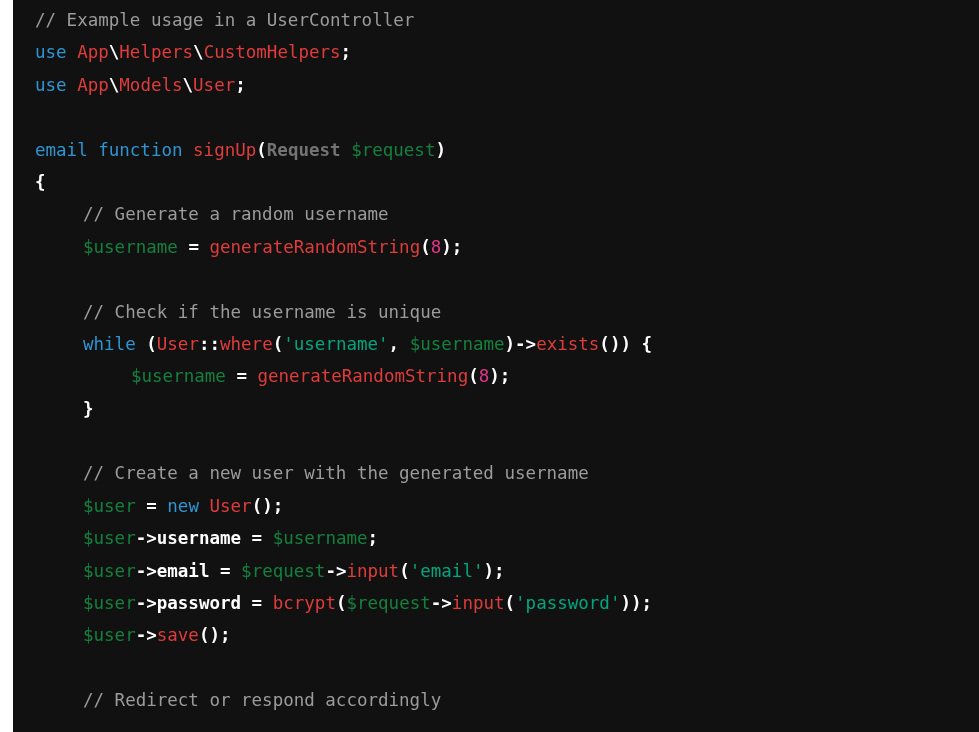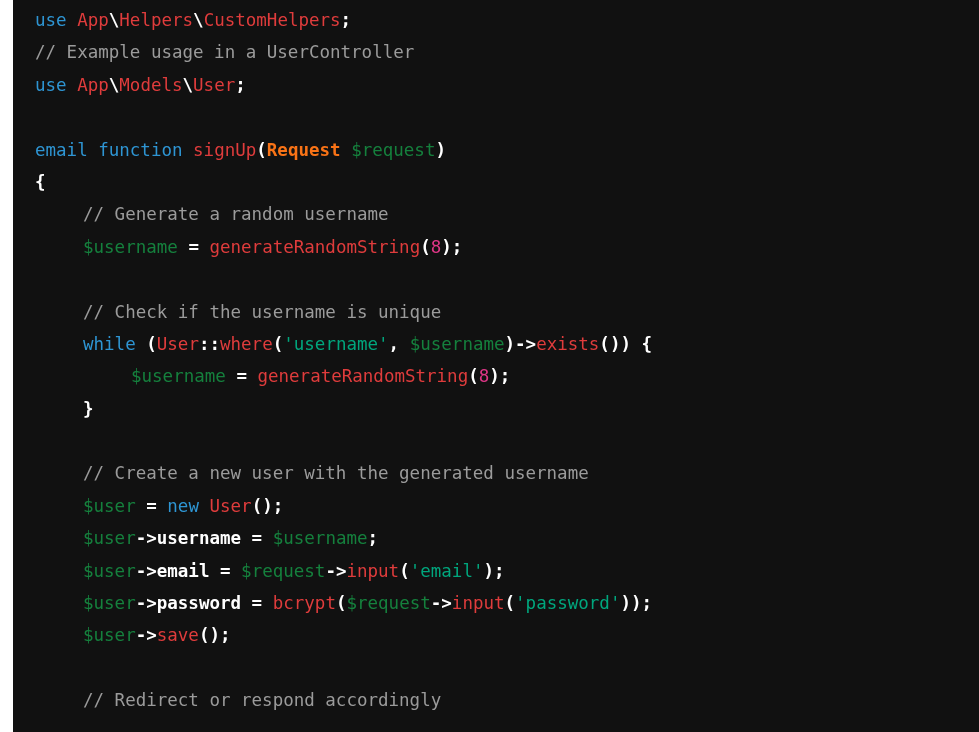--- a/index.html
+++ b/index.html
@@ -39,29 +39,29 @@
   .t-keyword  { color: #2e95d3; }
   .t-ident    { color: #df3c3c; }
   .t-func     { color: #df3c3c; }
   .t-class    { color: #df3c3c; }
   .t-var      { color: #15803d; }
   .t-number   { color: #df3687; }
   .t-string   { color: #00a67d; }
   .t-punct    { color: #ffffff; font-weight: bold; }
   .t-plain    { color: #ffffff; }
   .t-prop     { color: #ffffff; font-weight: bold; }
-  .t-bold     { color: #f97316; font-weight: bold; }
+  .t-bold     { color: #737373; font-weight: bold; }
 </style>
 </head>
 <body>
 
 <div id="code-block">
   <div id="code-lines">
+      <div class="code-line" style="padding-left: 22px;"><span class="tok t-comment">// Example usage in a UserController</span></div>
       <div class="code-line" style="padding-left: 22px;"><span class="tok t-keyword">use</span><span class="tok t-plain"> </span><span class="tok t-ident">App</span><span class="tok t-punct">\</span><span class="tok t-ident">Helpers</span><span class="tok t-punct">\</span><span class="tok t-ident">CustomHelpers</span><span class="tok t-punct">;</span></div>
-      <div class="code-line" style="padding-left: 22px;"><span class="tok t-comment">// Example usage in a UserController</span></div>
       <div class="code-line" style="padding-left: 22px;"><span class="tok t-keyword">use</span><span class="tok t-plain"> </span><span class="tok t-ident">App</span><span class="tok t-punct">\</span><span class="tok t-ident">Models</span><span class="tok t-punct">\</span><span class="tok t-ident">User</span><span class="tok t-punct">;</span></div>
       <div class="code-line" style="padding-left: 22px;">&nbsp;</div>
       <div class="code-line" style="padding-left: 22px;"><span class="tok t-keyword">email function</span><span class="tok t-plain"> </span><span class="tok t-func">signUp</span><span class="tok t-punct">(</span><span class="tok t-bold">Request</span><span class="tok t-plain"> </span><span class="tok t-var">$request</span><span class="tok t-punct">)</span></div>
       <div class="code-line" style="padding-left: 22px;"><span class="tok t-punct">{</span></div>
       <div class="code-line" style="padding-left: 70px;"><span class="tok t-comment">// Generate a random username</span></div>
       <div class="code-line" style="padding-left: 70px;"><span class="tok t-var">$username</span><span class="tok t-plain"> </span><span class="tok t-punct">=</span><span class="tok t-plain"> </span><span class="tok t-func">generateRandomString</span><span class="tok t-punct">(</span><span class="tok t-number">8</span><span class="tok t-punct">);</span></div>
       <div class="code-line" style="padding-left: 22px;">&nbsp;</div>
       <div class="code-line" style="padding-left: 70px;"><span class="tok t-comment">// Check if the username is unique</span></div>
       <div class="code-line" style="padding-left: 70px;"><span class="tok t-keyword">while</span><span class="tok t-plain"> </span><span class="tok t-punct">(</span><span class="tok t-class">User</span><span class="tok t-punct">::</span><span class="tok t-func">where</span><span class="tok t-punct">(</span><span class="tok t-string">'username'</span><span class="tok t-punct">,</span><span class="tok t-plain"> </span><span class="tok t-var">$username</span><span class="tok t-punct">)-&gt;</span><span class="tok t-func">exists</span><span class="tok t-punct">())</span><span class="tok t-plain"> </span><span class="tok t-punct">{</span></div>
       <div class="code-line" style="padding-left: 118px;"><span class="tok t-var">$username</span><span class="tok t-plain"> </span><span class="tok t-punct">=</span><span class="tok t-plain"> </span><span class="tok t-func">generateRandomString</span><span class="tok t-punct">(</span><span class="tok t-number">8</span><span class="tok t-punct">);</span></div>

